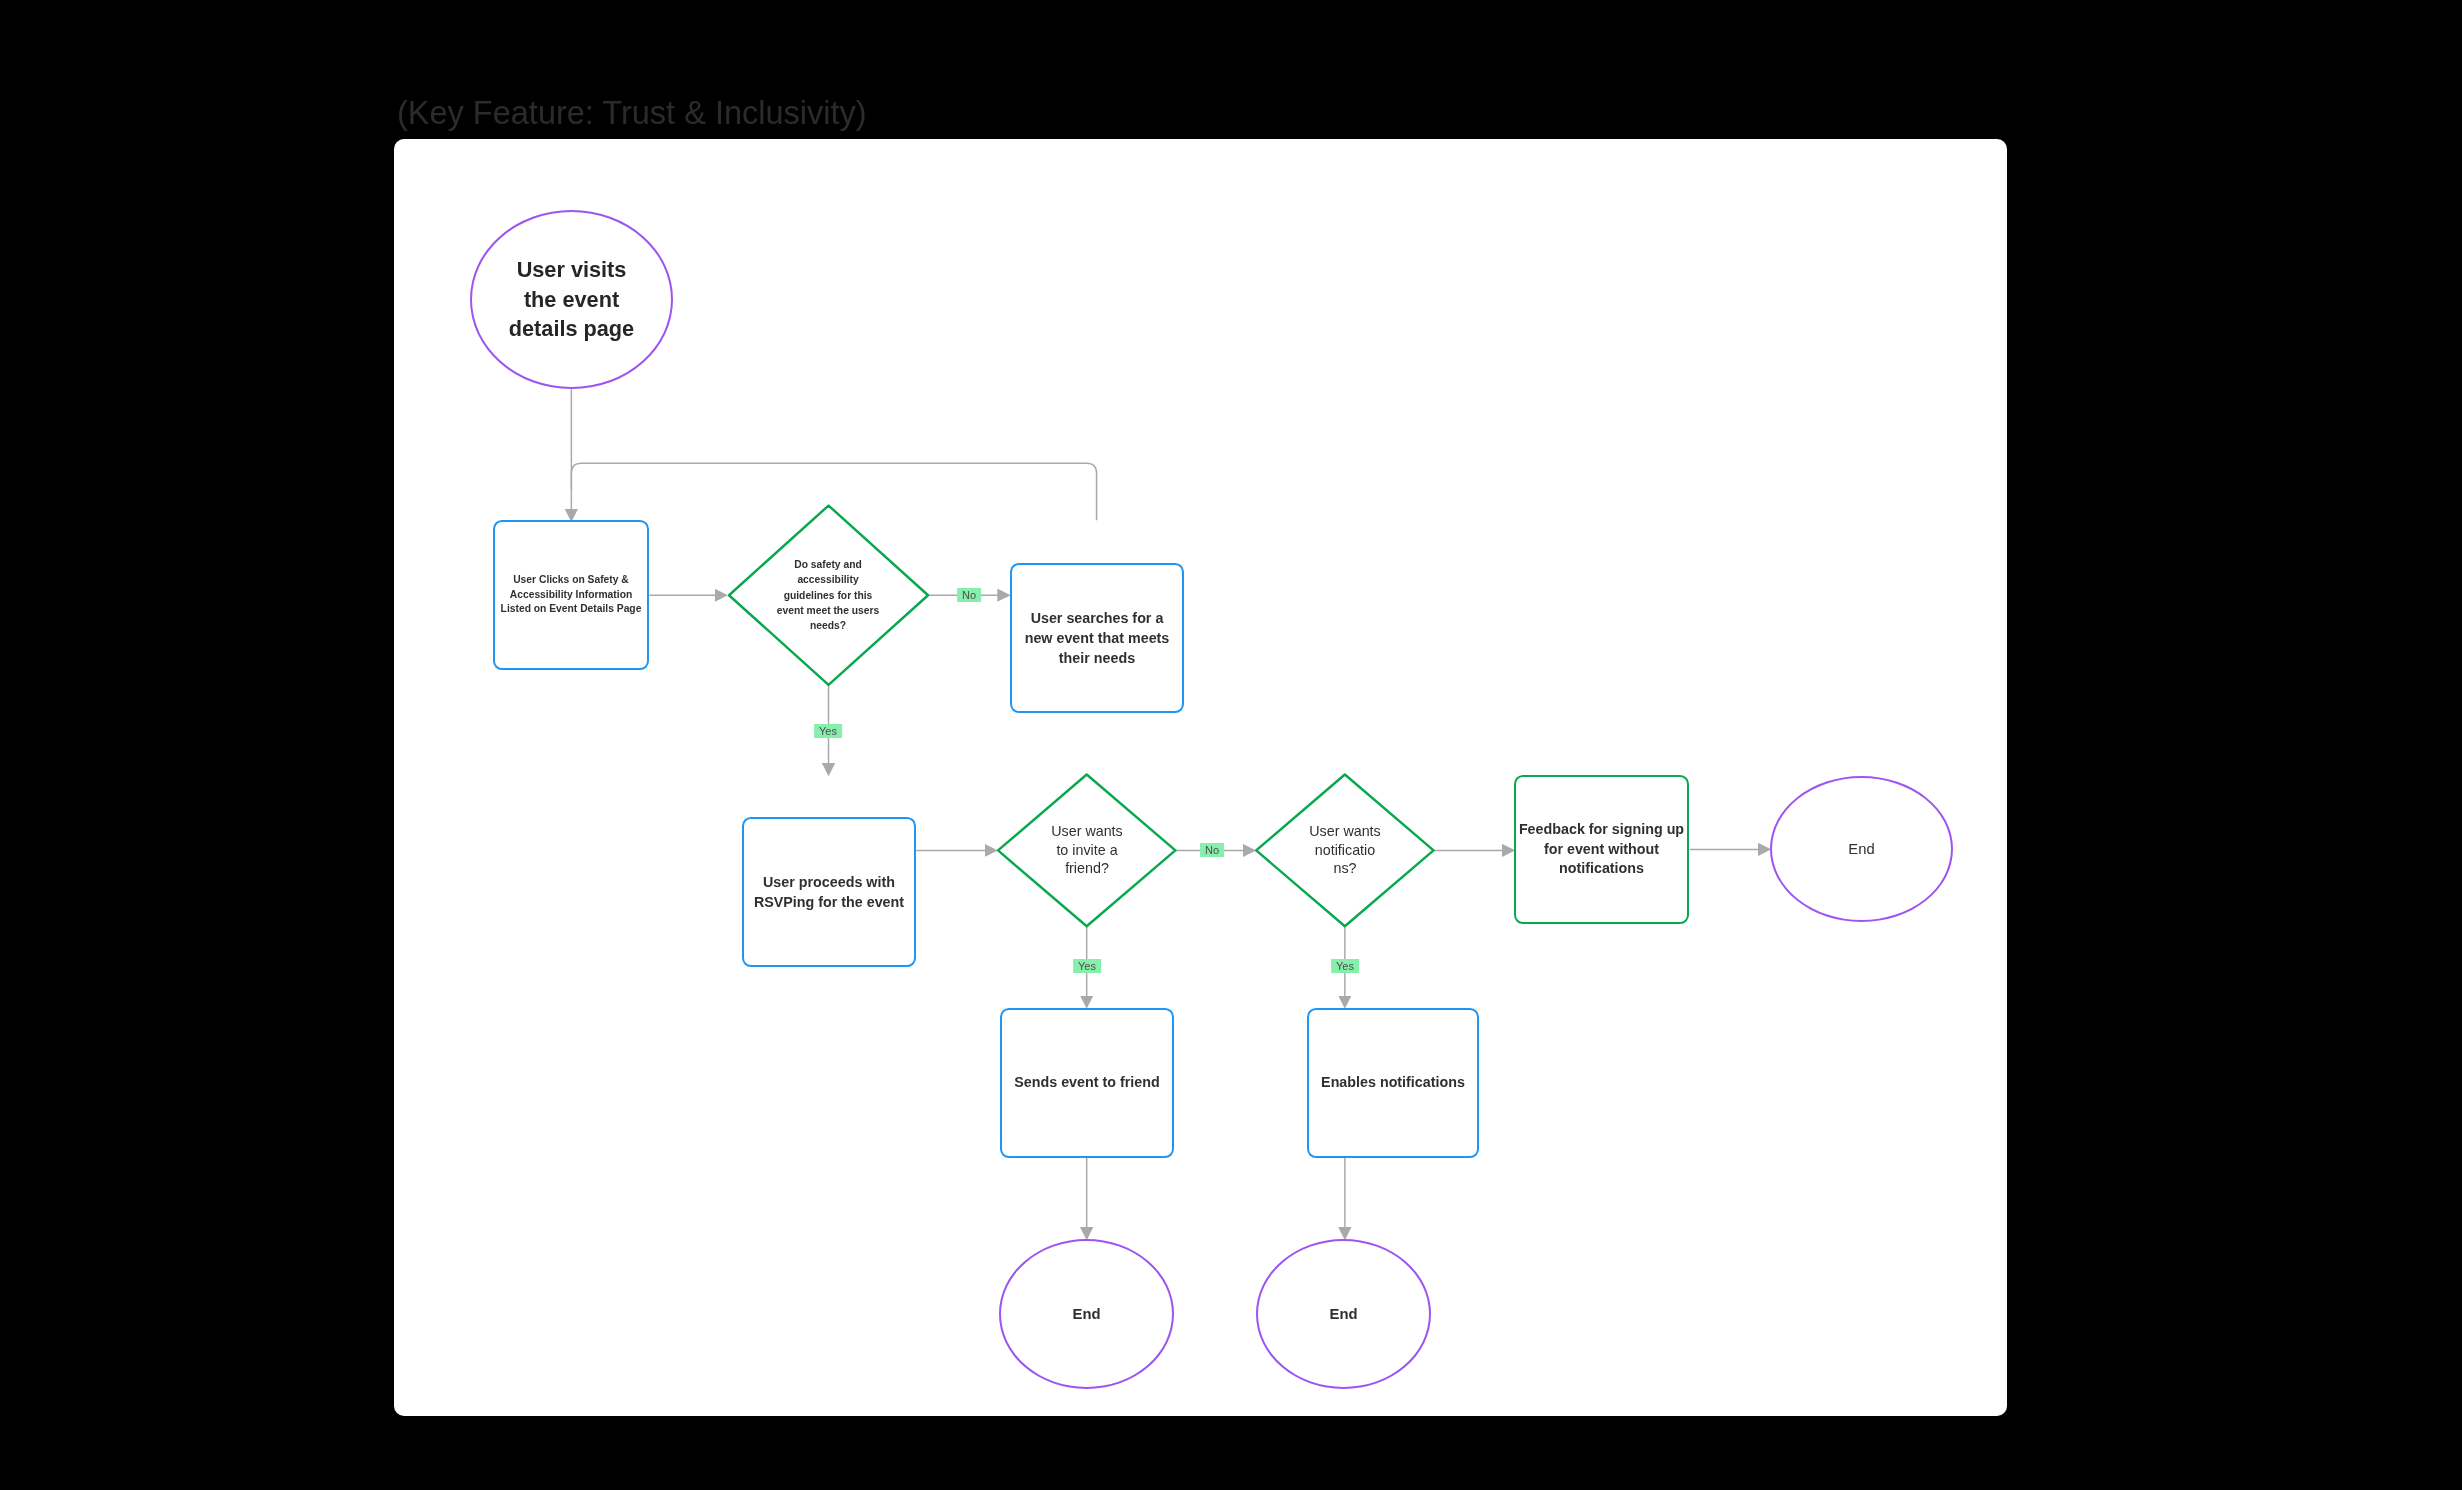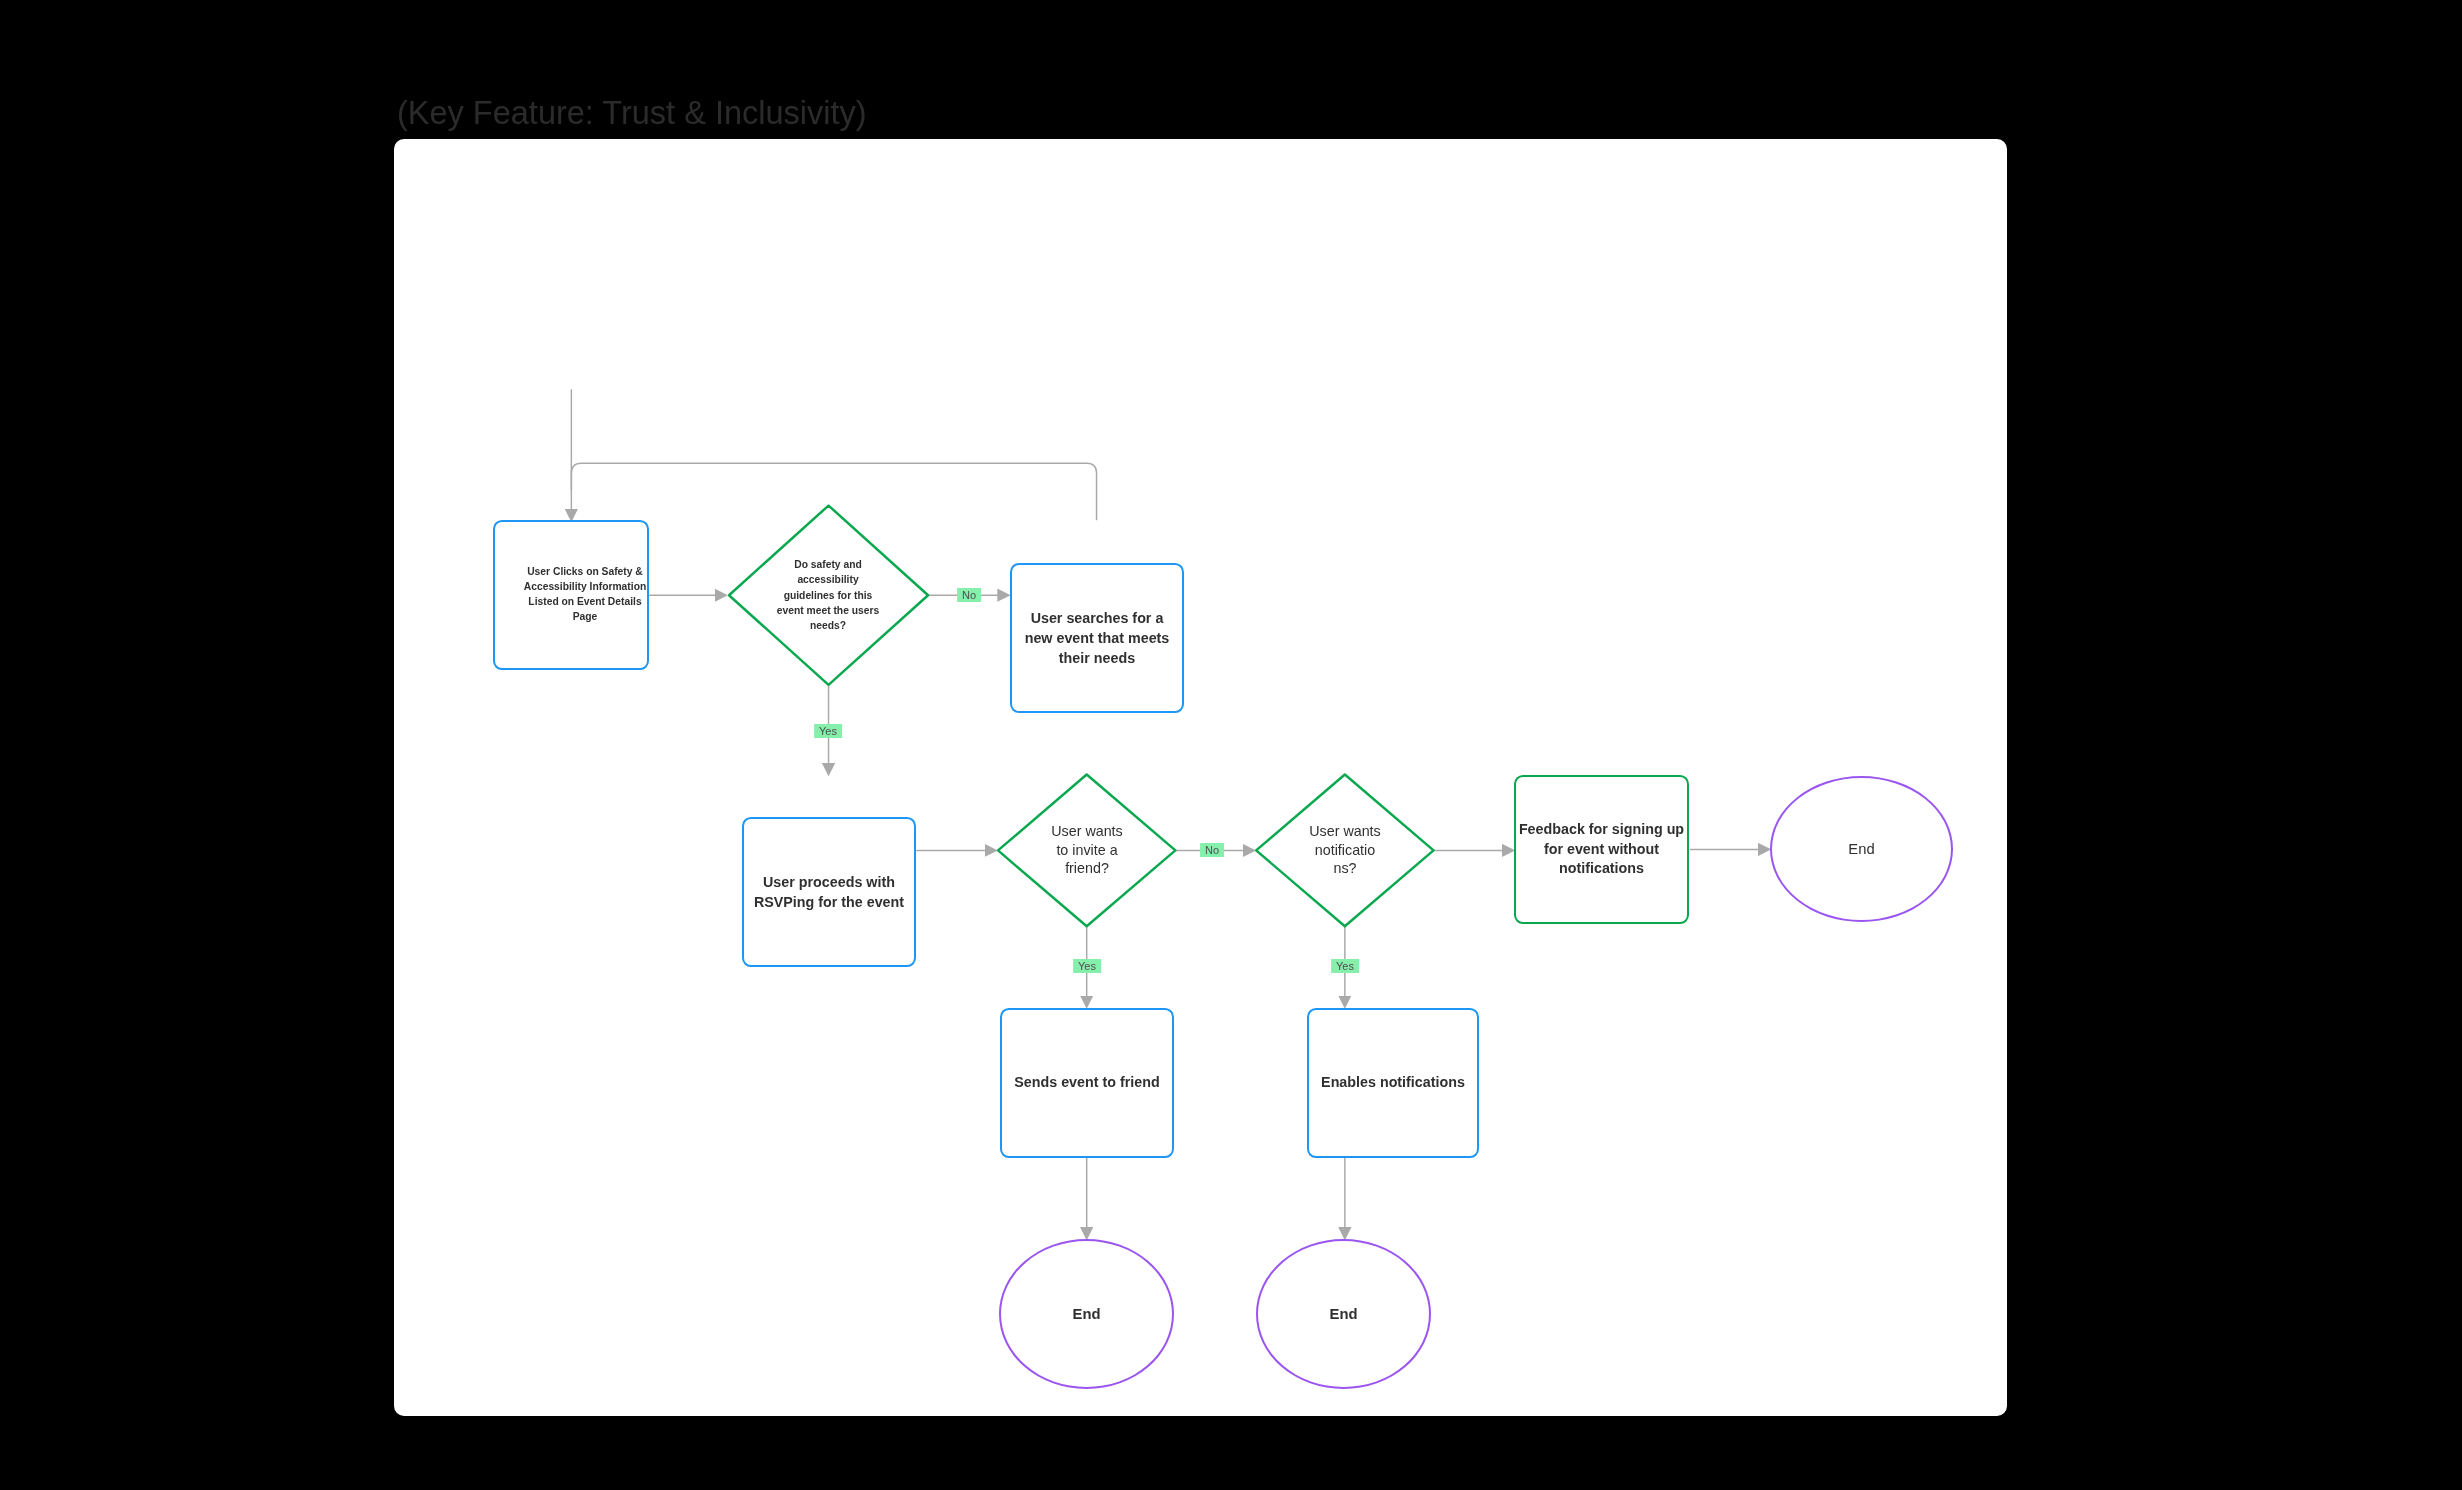--- a/index.html
+++ b/index.html
@@ -27,21 +27,21 @@
   .proc{border:2.5px solid var(--c-blue);border-radius:8.9px;}
   .proc-green{border-color:var(--c-green);}
   .term{border:2.5px solid var(--c-purple);border-radius:50%;}
   .ln{display:block;}
 
   .dtext{position:absolute;z-index:3;transform:translate(-50%,-50%);text-align:center;color:var(--c-text);}
   .elabel{position:absolute;z-index:3;transform:translate(-50%,-50%);background:#86efac;
           padding:1px 4.9px;font-size:11px;color:var(--c-label);white-space:nowrap;}
 
   .t-start{font-size:21.7px;font-weight:bold;line-height:29.6px;color:#262626;}
-  .t-sm-bold{font-size:10.3px;font-weight:bold;line-height:14.8px;padding-left:28px;}
+  .t-sm-bold{font-size:10.3px;font-weight:bold;line-height:14.8px;}
   .t-md-bold{font-size:14.3px;font-weight:bold;line-height:20px;margin-top:43px;}
   .t-md{font-size:14.3px;font-weight:bold;line-height:19.7px;}
   .t-d1{font-size:10.3px;font-weight:bold;line-height:15.3px;width:128px;}
   .t-d2{font-size:14.3px;font-weight:normal;line-height:18.7px;width:108px;}
   .t-end{font-size:14.8px;font-weight:normal;}
   .t-end-b{font-size:14.8px;font-weight:bold;}
 </style>
 </head>
 <body>
 
@@ -82,20 +82,25 @@
 
       <path class="connector" d="M703,1034 V1107" marker-end="url(#arr)"></path>
 
       <path class="connector" d="M965,1034 V1107" marker-end="url(#arr)"></path>
 
       <polygon class="diamond" points="340,463 441,372 542,463 441,554"></polygon>
       <polygon class="diamond" points="613,722 703,645 793,722 703,799"></polygon>
       <polygon class="diamond" points="875,722 965,645 1055,722 965,799"></polygon>
     </svg>
 
+    <div class="node term t-start" style="left:76px;top:71px;width:203px;height:179px;">
+      <span class="ln">User visits</span>
+      <span class="ln">the event</span>
+      <span class="ln">details page</span>
+    </div>
 
     <div class="node proc t-sm-bold" style="left:99px;top:381px;width:156px;height:150px;">
       <span class="ln">User Clicks on Safety &amp;</span>
       <span class="ln">Accessibility Information</span>
       <span class="ln">Listed on Event Details Page</span>
     </div>
 
     <div class="node proc t-md-bold" style="left:616px;top:381px;width:174px;height:150px;">
       <span class="ln">User searches for a</span>
       <span class="ln">new event that meets</span>

